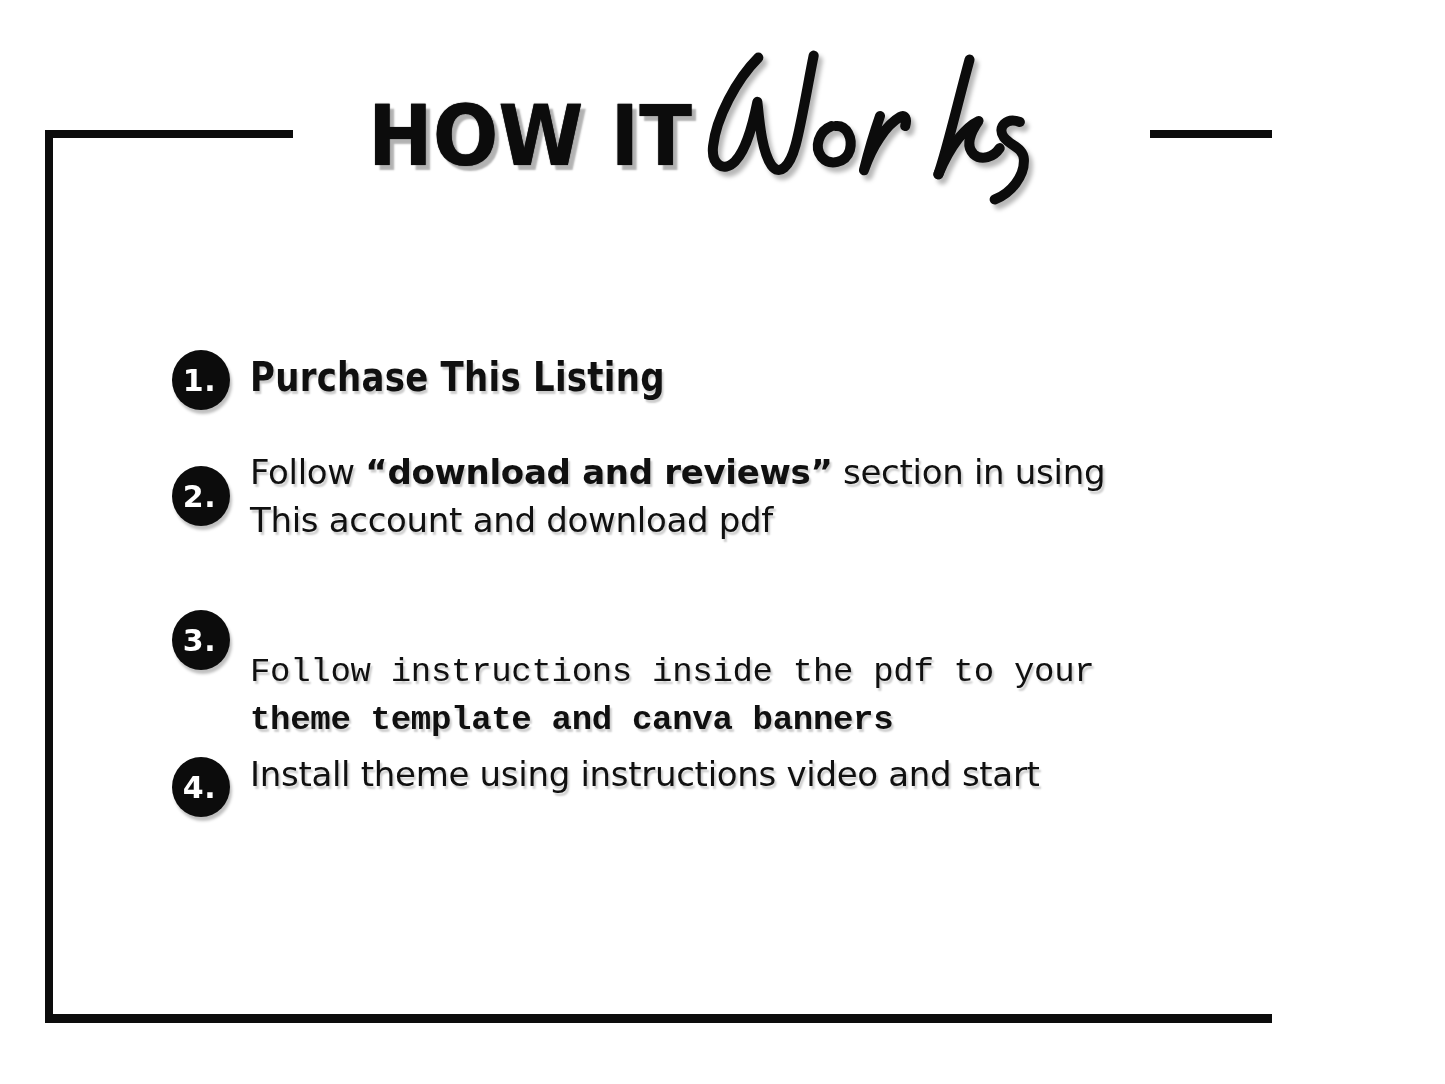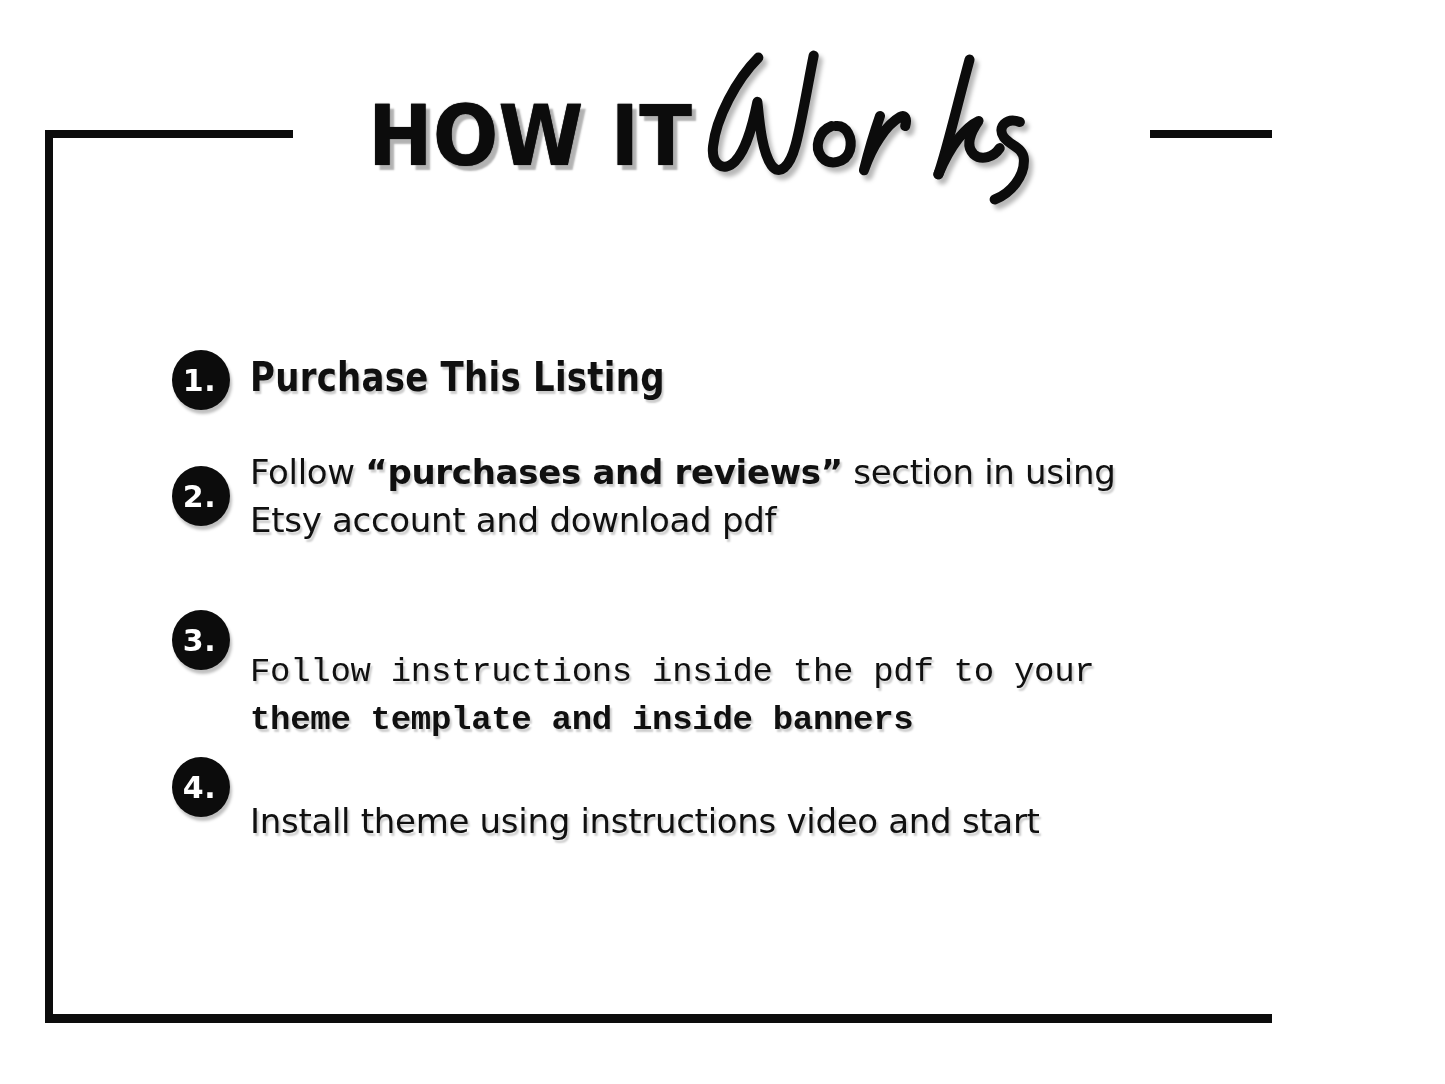--- a/index.html
+++ b/index.html
@@ -94,21 +94,21 @@
     top: 352px;
     font-size: 40px;
     line-height: 50px;
     font-weight: 700;
     letter-spacing: 0.3px;
     transform: scaleX(0.85);
     transform-origin: left center;
   }
   .t2 { top: 448px; }
   .t3 { top: 648px; font-family: Liberation Mono, monospace; }
-  .t4 { top: 798px; line-height: 47px; }
+  .t4 { top: 751px; line-height: 47px; }
   .seg-bold { font-weight: 700; }
   .line { margin: 0; }
 </style>
 </head>
 <body>
 
 <div class="canvas">
 
   <div class="frame"></div>
   <div class="frame-top-seg frame-top-left"></div>
@@ -132,30 +132,30 @@
     <li>
       <span class="badge b1">1.</span>
       <div class="step-text t1">
         <p class="line"><span class="seg-bold">Purchase This Listing</span></p>
       </div>
     </li>
 
     <li>
       <span class="badge b2">2.</span>
       <div class="step-text t2">
-        <p class="line"><span>Follow </span><span class="seg-bold">“purchases and reviews”</span><span> section in using</span></p>
-        <p class="line"><span>Etsy account and download pdf</span></p>
+        <p class="line"><span>Follow </span><span class="seg-bold">“download and reviews”</span><span> section in using</span></p>
+        <p class="line"><span>This account and download pdf</span></p>
       </div>
     </li>
 
     <li>
       <span class="badge b3">3.</span>
       <div class="step-text t3">
         <p class="line"><span>Follow instructions inside the pdf to your</span></p>
-        <p class="line"><span class="seg-bold">theme template and inside banners</span></p>
+        <p class="line"><span class="seg-bold">theme template and canva banners</span></p>
       </div>
     </li>
 
     <li>
       <span class="badge b4">4.</span>
       <div class="step-text t4">
         <p class="line"><span>Install theme using instructions video and start</span></p>
       </div>
     </li>
 

